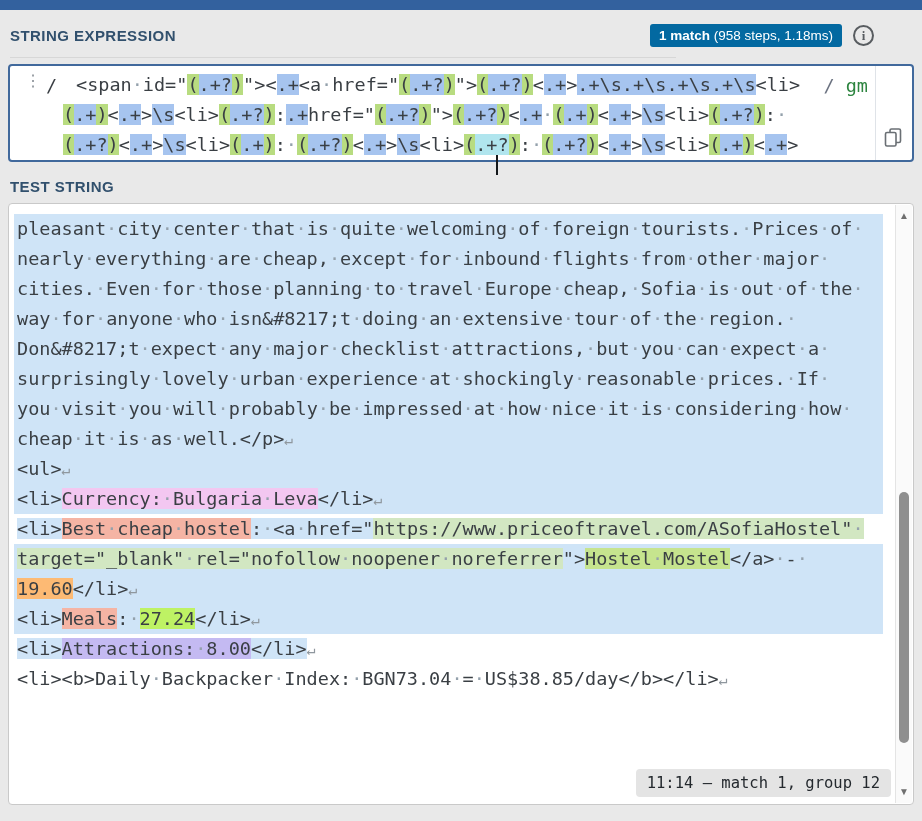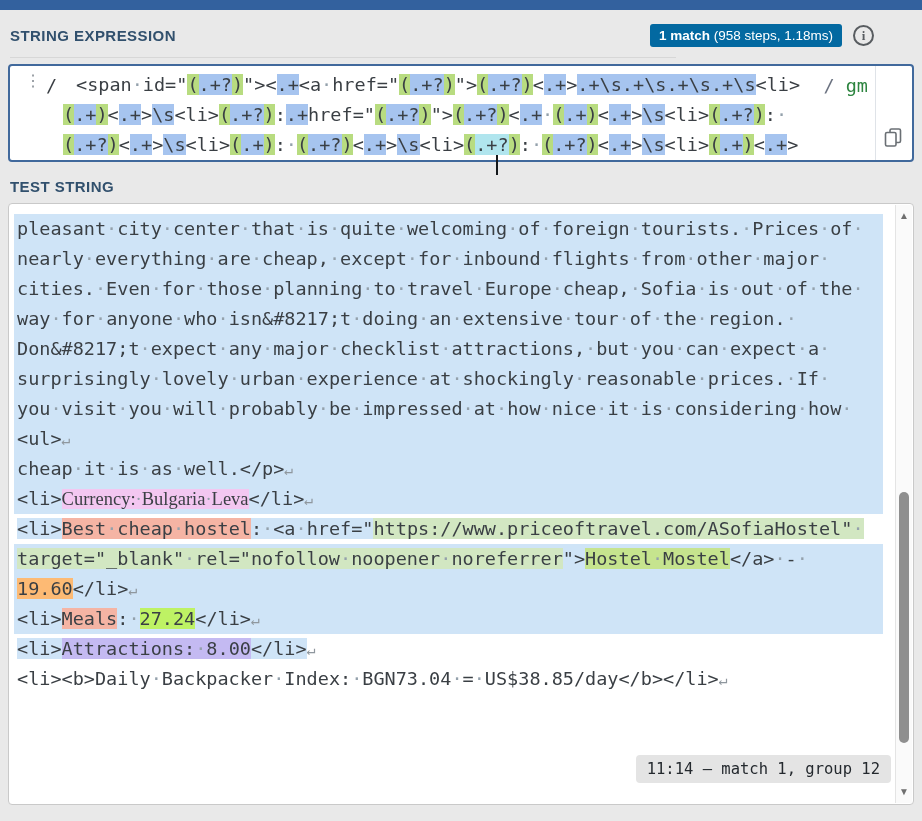--- a/index.html
+++ b/index.html
@@ -36,37 +36,37 @@
   .caret::after { content:""; position:absolute; left:-1px; top:4px; height:20px; border-left:2px solid #15181b; }
 
   .ts-head { padding:16px 10px 8px 10px;align-items:flex-end; }
 
   .ts-box { position:relative; margin:0 8px; background:#fff; border:1px solid #c9c9c9; border-radius:4px; height:602px; overflow:hidden; }
   .ts-lines { padding:10px 12px 0 5px; margin-right:18px; }
   .t-line { font-family:"DejaVu Sans Mono", monospace; font-size:18.5px; line-height:30px; height:30px;
     color:#3a3f44; white-space:pre; padding-left:3px; overflow:hidden; }
   .t-line.fill { background:#cfe4f7; }
   .hl-m { background:#cfe4f7; }
-  .hl-pink { background:#f3c7f1;font-family:Liberation Serif, serif; }
+  .hl-pink { background:#f3c7f1; }
   .hl-salmon { background:#f5b4a4; }
   .hl-url { background:#d2e7c2; }
   .hl-lime { background:#c6e48e; }
   .hl-amber { background:#fdba74; }
   .hl-violet { background:#c4baf2; }
   .hl-green2 { background:#bef264; }
   .sp { color:#94a1ac; }
   .eol { color:#8f979e; font-size:15px; }
 
   .v-scroll { position:absolute; top:1px; bottom:1px; right:1px; width:17px; background:#fafafa; border-left:1px solid #e4e4e4; }
   .scroll-arrow { position:absolute; left:0; width:16px; text-align:center; color:#6f6f6f; font-size:10px; line-height:18px; cursor:pointer; }
   .scroll-arrow.up { top:2px; }
   .scroll-arrow.down { bottom:2px; }
   .scroll-thumb { position:absolute; left:3px; width:10px; top:48%; height:42%; background:#8f8f8f; border-radius:5px; cursor:pointer; }
 
-  .status-chip { position:absolute; right:22px; bottom:21px; background:#e4e4e4; border-radius:4px;
+  .status-chip { position:absolute; right:22px; bottom:7px; background:#e4e4e4; border-radius:4px;
     padding:5px 11px; font-family:"DejaVu Sans Mono", monospace; font-size:15.5px; color:#24292e; }
 </style>
 </head>
 <body>
 
 <div class="topbar"></div>
 
 <div class="panel-head">
   <span class="panel-title">STRING EXPRESSION</span>
   <span class="head-spacer"></span>
@@ -99,22 +99,22 @@
 
 <div class="ts-box">
   <div class="ts-lines" id="ts-lines">
       <div class="t-line fill"><span class="hl-m">pleasant<span class="sp">·</span>city<span class="sp">·</span>center<span class="sp">·</span>that<span class="sp">·</span>is<span class="sp">·</span>quite<span class="sp">·</span>welcoming<span class="sp">·</span>of<span class="sp">·</span>foreign<span class="sp">·</span>tourists.<span class="sp">·</span>Prices<span class="sp">·</span>of<span class="sp">·</span></span></div>
       <div class="t-line fill"><span class="hl-m">nearly<span class="sp">·</span>everything<span class="sp">·</span>are<span class="sp">·</span>cheap,<span class="sp">·</span>except<span class="sp">·</span>for<span class="sp">·</span>inbound<span class="sp">·</span>flights<span class="sp">·</span>from<span class="sp">·</span>other<span class="sp">·</span>major<span class="sp">·</span></span></div>
       <div class="t-line fill"><span class="hl-m">cities.<span class="sp">·</span>Even<span class="sp">·</span>for<span class="sp">·</span>those<span class="sp">·</span>planning<span class="sp">·</span>to<span class="sp">·</span>travel<span class="sp">·</span>Europe<span class="sp">·</span>cheap,<span class="sp">·</span>Sofia<span class="sp">·</span>is<span class="sp">·</span>out<span class="sp">·</span>of<span class="sp">·</span>the<span class="sp">·</span></span></div>
       <div class="t-line fill"><span class="hl-m">way<span class="sp">·</span>for<span class="sp">·</span>anyone<span class="sp">·</span>who<span class="sp">·</span>isn&amp;#8217;t<span class="sp">·</span>doing<span class="sp">·</span>an<span class="sp">·</span>extensive<span class="sp">·</span>tour<span class="sp">·</span>of<span class="sp">·</span>the<span class="sp">·</span>region.<span class="sp">·</span></span></div>
       <div class="t-line fill"><span class="hl-m">Don&amp;#8217;t<span class="sp">·</span>expect<span class="sp">·</span>any<span class="sp">·</span>major<span class="sp">·</span>checklist<span class="sp">·</span>attractions,<span class="sp">·</span>but<span class="sp">·</span>you<span class="sp">·</span>can<span class="sp">·</span>expect<span class="sp">·</span>a<span class="sp">·</span></span></div>
       <div class="t-line fill"><span class="hl-m">surprisingly<span class="sp">·</span>lovely<span class="sp">·</span>urban<span class="sp">·</span>experience<span class="sp">·</span>at<span class="sp">·</span>shockingly<span class="sp">·</span>reasonable<span class="sp">·</span>prices.<span class="sp">·</span>If<span class="sp">·</span></span></div>
       <div class="t-line fill"><span class="hl-m">you<span class="sp">·</span>visit<span class="sp">·</span>you<span class="sp">·</span>will<span class="sp">·</span>probably<span class="sp">·</span>be<span class="sp">·</span>impressed<span class="sp">·</span>at<span class="sp">·</span>how<span class="sp">·</span>nice<span class="sp">·</span>it<span class="sp">·</span>is<span class="sp">·</span>considering<span class="sp">·</span>how<span class="sp">·</span></span></div>
+      <div class="t-line fill"><span class="hl-m">cheap<span class="sp">·</span>it<span class="sp">·</span>is<span class="sp">·</span>as<span class="sp">·</span>well.&lt;/p&gt;</span><span class="eol">↵</span></div>
       <div class="t-line fill"><span class="hl-m">&lt;ul&gt;</span><span class="eol">↵</span></div>
-      <div class="t-line fill"><span class="hl-m">cheap<span class="sp">·</span>it<span class="sp">·</span>is<span class="sp">·</span>as<span class="sp">·</span>well.&lt;/p&gt;</span><span class="eol">↵</span></div>
       <div class="t-line fill"><span class="hl-m">&lt;li&gt;</span><span class="hl-pink">Currency:<span class="sp">·</span>Bulgaria<span class="sp">·</span>Leva</span><span class="hl-m">&lt;/li&gt;</span><span class="eol">↵</span></div>
       <div class="t-line"><span class="hl-m">&lt;li&gt;</span><span class="hl-salmon">Best<span class="sp">·</span>cheap<span class="sp">·</span>hostel</span><span class="hl-m">:<span class="sp">·</span>&lt;a<span class="sp">·</span>href="</span><span class="hl-url">https://www.priceoftravel.com/ASofiaHostel"<span class="sp">·</span></span></div>
       <div class="t-line fill"><span class="hl-url">target="_blank"<span class="sp">·</span>rel="nofollow<span class="sp">·</span>noopener<span class="sp">·</span>noreferrer</span><span class="hl-m">"&gt;</span><span class="hl-lime">Hostel<span class="sp">·</span>Mostel</span><span class="hl-m">&lt;/a&gt;<span class="sp">·</span>-<span class="sp">·</span></span></div>
       <div class="t-line fill"><span class="hl-amber">19.60</span><span class="hl-m">&lt;/li&gt;</span><span class="eol">↵</span></div>
       <div class="t-line fill"><span class="hl-m">&lt;li&gt;</span><span class="hl-salmon">Meals</span><span class="hl-m">:<span class="sp">·</span></span><span class="hl-green2">27.24</span><span class="hl-m">&lt;/li&gt;</span><span class="eol">↵</span></div>
       <div class="t-line"><span class="hl-m">&lt;li&gt;</span><span class="hl-violet">Attractions:<span class="sp">·</span>8.00</span><span class="hl-m">&lt;/li&gt;</span><span class="eol">↵</span></div>
       <div class="t-line"><span>&lt;li&gt;&lt;b&gt;Daily<span class="sp">·</span>Backpacker<span class="sp">·</span>Index:<span class="sp">·</span>BGN73.04<span class="sp">·</span>=<span class="sp">·</span>US$38.85/day&lt;/b&gt;&lt;/li&gt;</span><span class="eol">↵</span></div>
     </div>
   <div class="v-scroll">
     <div class="scroll-arrow up">▲</div>

